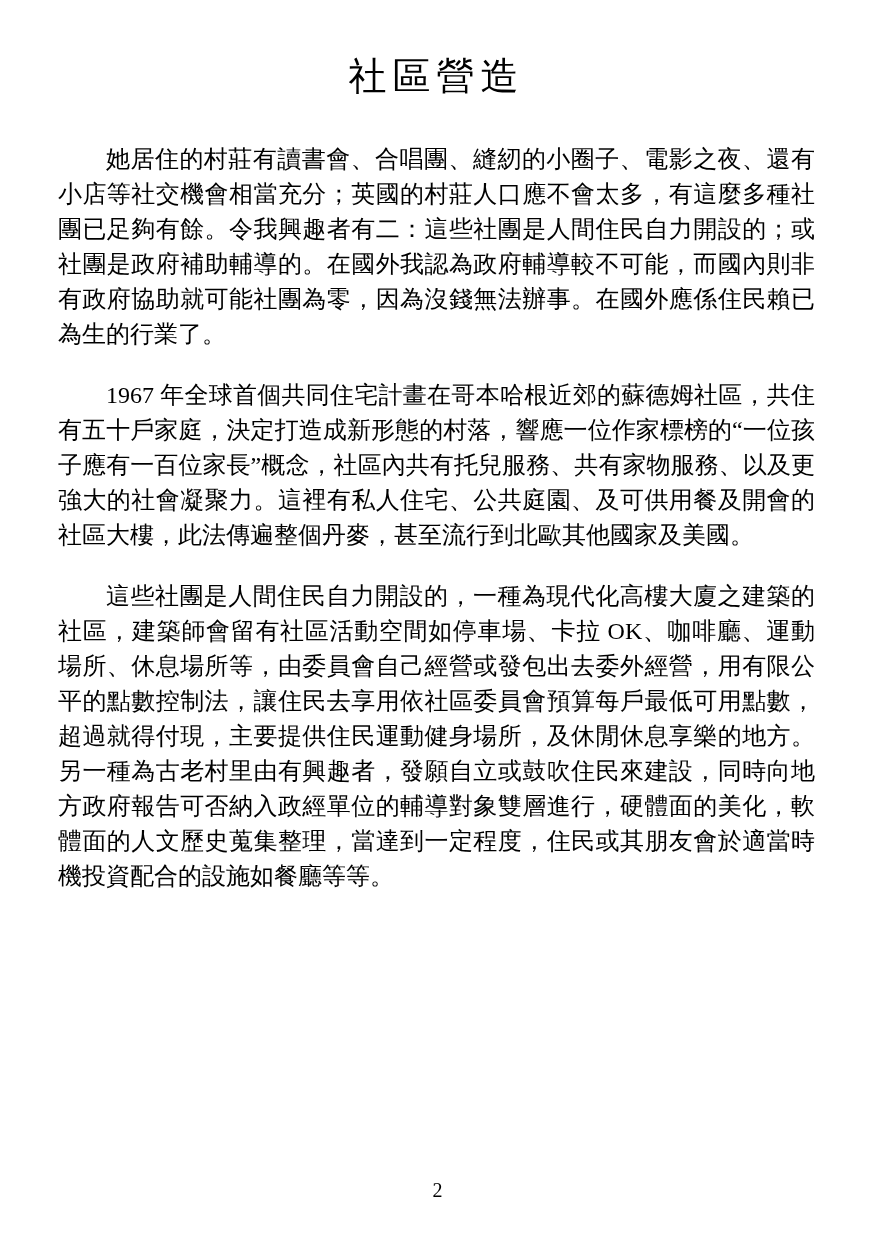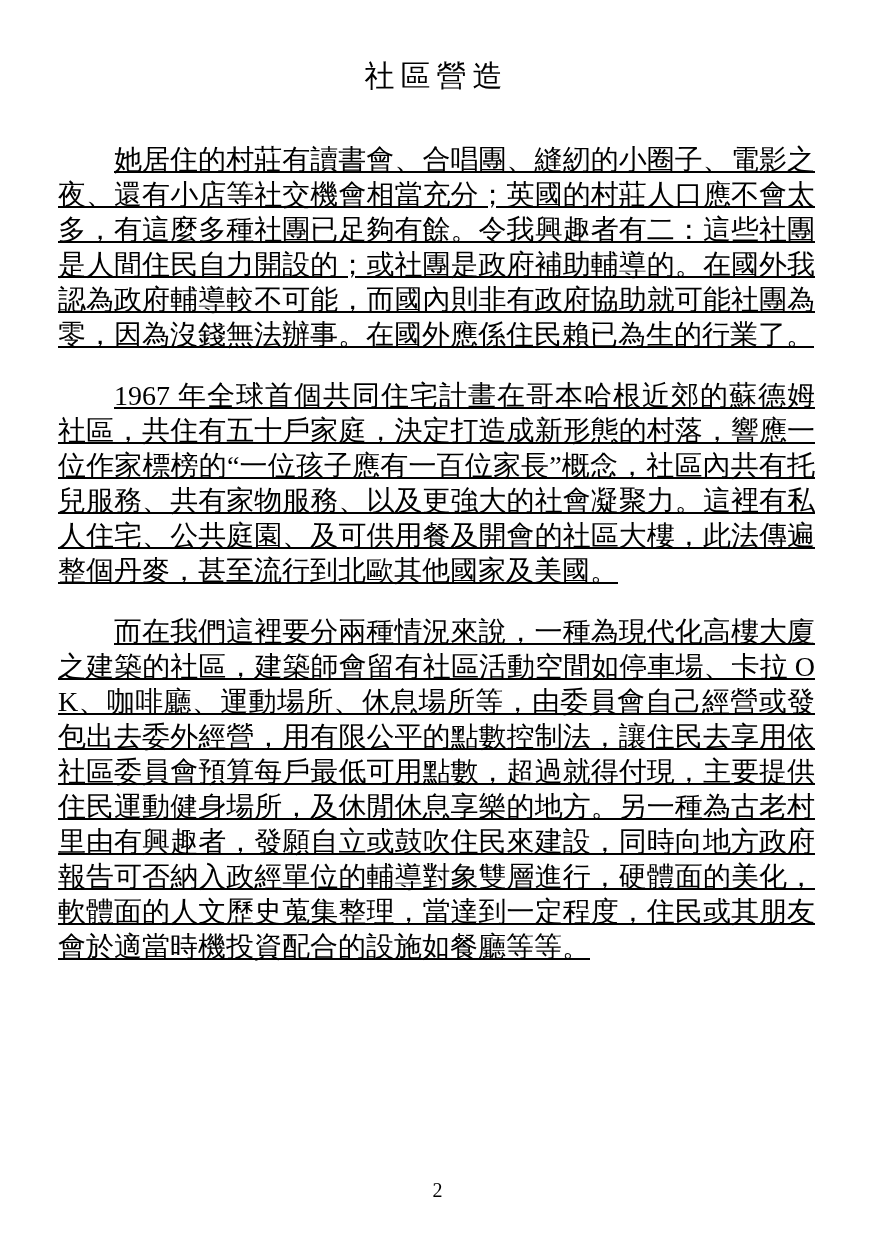--- a/index.html
+++ b/index.html
@@ -16,34 +16,33 @@
     font-family: "Liberation Serif", "DejaVu Serif", serif;
     box-sizing: border-box;
     overflow: hidden;
   }
   .content {
     padding: 54px 60px 0 58px;
   }
   .doc-title {
     margin: 0 0 44px 0;
     text-align: center;
-    font-size: 30px;
+    font-size: 38px;
     font-weight: normal;
     letter-spacing: 6px;
     line-height: 44px;
   }
   .para {
     margin: 0 0 26px 0;
-    font-size: 28px;
+    font-size: 24px;
     line-height: 35px;
     text-indent: 2em;
     text-align: justify;
     text-justify: inter-character;
     word-break: break-all;
-    text-decoration: underline;
   }
   .para:last-of-type {
     margin-bottom: 0;
   }
   .page-footer {
     position: absolute;
     left: 0;
     right: 0;
     bottom: 38px;
     text-align: center;
@@ -56,17 +55,17 @@
 
 <div class="page">
   <div class="content">
     <h1 class="doc-title">社區營造</h1>
 
     <p class="para">她居住的村莊有讀書會、合唱團、縫紉的小圈子、電影之夜、還有小店等社交機會相當充分；英國的村莊人口應不會太多，有這麼多種社團已足夠有餘。令我興趣者有二：這些社團是人間住民自力開設的；或社團是政府補助輔導的。在國外我認為政府輔導較不可能，而國內則非有政府協助就可能社團為零，因為沒錢無法辦事。在國外應係住民賴已為生的行業了。</p>
 
 
     <p class="para">1967 年全球首個共同住宅計畫在哥本哈根近郊的蘇德姆社區，共住有五十戶家庭，決定打造成新形態的村落，響應一位作家標榜的“一位孩子應有一百位家長”概念，社區內共有托兒服務、共有家物服務、以及更強大的社會凝聚力。這裡有私人住宅、公共庭園、及可供用餐及開會的社區大樓，此法傳遍整個丹麥，甚至流行到北歐其他國家及美國。</p>
 
-    <p class="para">而在我們這裡要分兩種情況來說，一種為現代化高樓大廈之建築的社區，建築師會留有社區活動空間如停車場、卡拉 OK、咖啡廳、運動場所、休息場所等，由委員會自己經營或發包出去委外經營，用有限公平的點數控制法，讓住民去享用依社區委員會預算每戶最低可用點數，超過就得付現，主要提供住民運動健身場所，及休閒休息享樂的地方。另一種為古老村里由有興趣者，發願自立或鼓吹住民來建設，同時向地方政府報告可否納入政經單位的輔導對象雙層進行，硬體面的美化，軟體面的人文歷史蒐集整理，當達到一定程度，住民或其朋友會於適當時機投資配合的設施如餐廳等等。</p>
+    <p class="para">這些社團是人間住民自力開設的，一種為現代化高樓大廈之建築的社區，建築師會留有社區活動空間如停車場、卡拉 OK、咖啡廳、運動場所、休息場所等，由委員會自己經營或發包出去委外經營，用有限公平的點數控制法，讓住民去享用依社區委員會預算每戶最低可用點數，超過就得付現，主要提供住民運動健身場所，及休閒休息享樂的地方。另一種為古老村里由有興趣者，發願自立或鼓吹住民來建設，同時向地方政府報告可否納入政經單位的輔導對象雙層進行，硬體面的美化，軟體面的人文歷史蒐集整理，當達到一定程度，住民或其朋友會於適當時機投資配合的設施如餐廳等等。</p>
   </div>
 
   <div class="page-footer">2</div>
 </div>
 
 </body></html>

